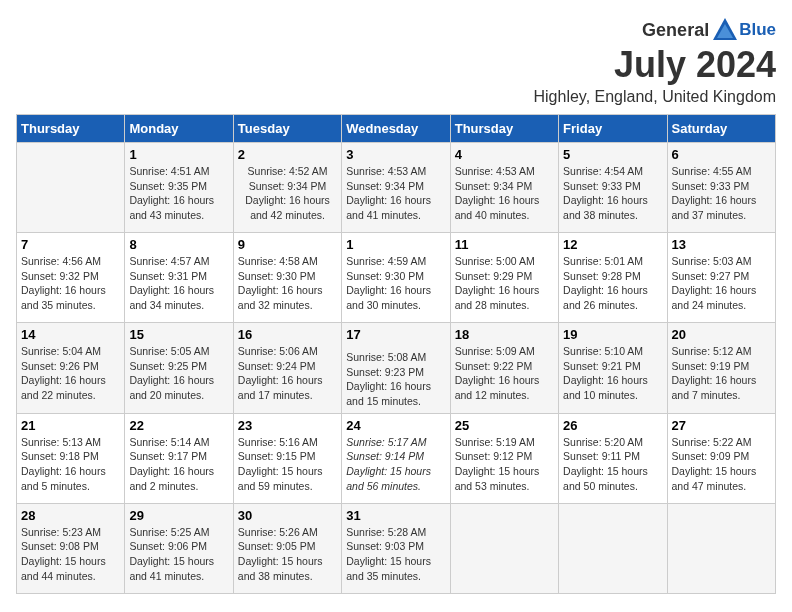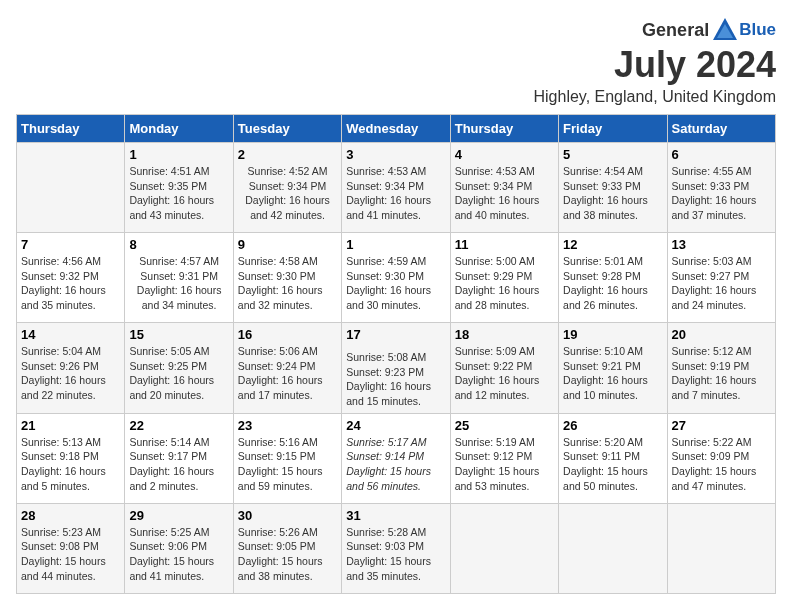--- a/index.html
+++ b/index.html
@@ -168,21 +168,21 @@
       <tr>
         <td>
           <span class="day-number">7</span>
           <div class="day-info" style="white-space: pre-line;">Sunrise: 4:56 AM
 Sunset: 9:32 PM
 Daylight: 16 hours
 and 35 minutes.</div>
         </td>
         <td>
           <span class="day-number">8</span>
-          <div class="day-info" style="white-space: pre-line; text-align: center;">Sunrise: 4:57 AM
+          <div class="day-info" style="white-space: pre-line;">Sunrise: 4:57 AM
 Sunset: 9:31 PM
 Daylight: 16 hours
 and 34 minutes.</div>
         </td>
         <td>
           <span class="day-number">9</span>
           <div class="day-info" style="white-space: pre-line;">Sunrise: 4:58 AM
 Sunset: 9:30 PM
 Daylight: 16 hours
 and 32 minutes.</div>

